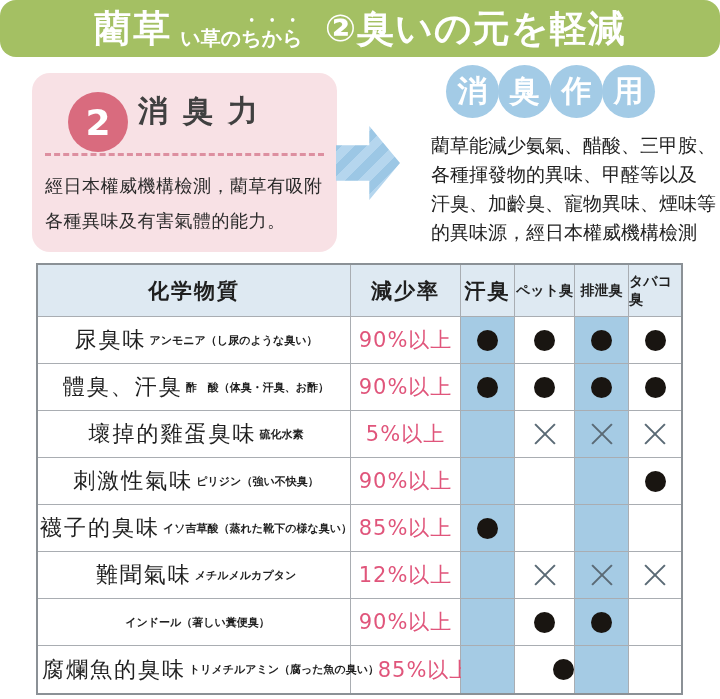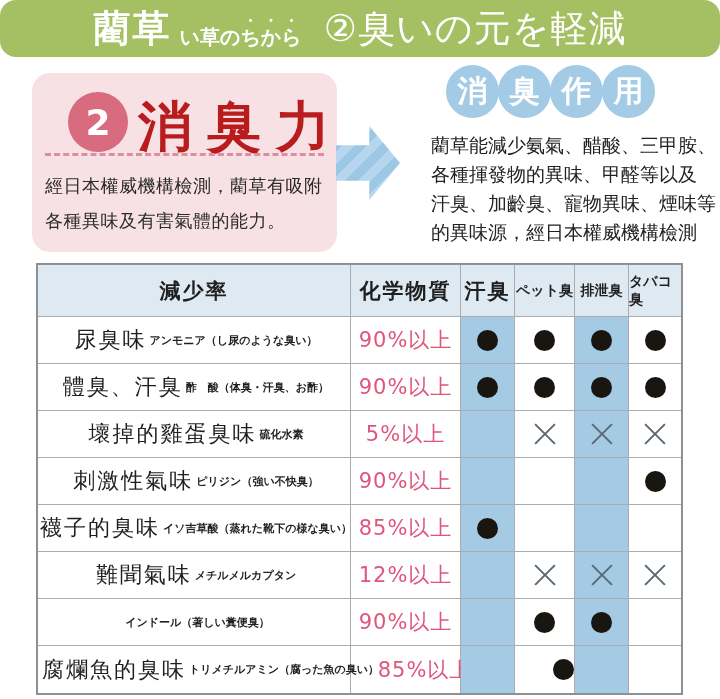--- a/index.html
+++ b/index.html
@@ -3,29 +3,29 @@
 <meta charset="utf-8">
 <style>
   html,body{margin:0;padding:0;background:#fff;}
   #stage{position:relative;width:720px;height:699px;background:#fff;overflow:hidden;
          font-family:"DejaVu Sans",sans-serif;}
 
   
   .banner{position:absolute;left:0;top:0;width:720px;height:57px;background:#a4c063;
           border-radius:16px;display:flex;align-items:center;justify-content:center;color:#fff;}
   .brand{font-size:37px;font-weight:bold;letter-spacing:2px;}
-  .brand-sub{font-size:20px;font-weight:bold;margin-left:8px;position:relative;top:5px;white-space:nowrap;font-family:Liberation Mono, monospace;}
+  .brand-sub{font-size:20px;font-weight:bold;margin-left:8px;position:relative;top:5px;white-space:nowrap;}
   .emph{-webkit-text-emphasis:filled dot;text-emphasis:filled dot;text-emphasis-position:over right;}
-  .banner-title{font-size:37px;font-weight:normal;margin-left:22px;letter-spacing:1px;white-space:nowrap;text-align:right;}
+  .banner-title{font-size:37px;font-weight:bold;margin-left:22px;letter-spacing:1px;white-space:nowrap;text-align:right;}
 
   
   .pink-box{position:absolute;left:32px;top:73px;width:305px;height:179px;background:#f8e1e5;border-radius:18px;}
   .badge{position:absolute;left:36px;top:19px;width:60px;height:60px;border-radius:50%;background:#d96b7e;
          color:#fff;font-size:36px;font-weight:bold;display:flex;align-items:center;justify-content:center;}
-  .pink-title{position:absolute;left:106px;top:18px;font-size:54px;font-weight:bold;color:#b91c1c;
+  .pink-title{position:absolute;left:106px;top:18px;font-size:30px;font-weight:bold;color:#404040;
               letter-spacing:15px;white-space:nowrap;}
   .dash{position:absolute;left:13px;right:13px;top:80px;border-top:3px dashed #dd8fa0;}
   .pink-text{position:absolute;left:13px;top:95px;width:285px;font-size:18px;color:#2b2b2b;
              line-height:35px;letter-spacing:0.5px;white-space:nowrap;}
 
   
   .arrow{position:absolute;left:336px;top:126px;width:64px;height:74px;
          background:repeating-linear-gradient(135deg,#b5d6ee 0 9px,#9cc7e5 9px 18px);
          clip-path:polygon(0 26%,52% 26%,52% 0,100% 50%,52% 100%,52% 74%,0 74%);}
 
@@ -94,22 +94,22 @@
 
   <div class="desc">
     <div>藺草能減少氨氣、醋酸、三甲胺、</div>
     <div>各種揮發物的異味、甲醛等以及</div>
     <div>汗臭、加齡臭、寵物異味、煙味等</div>
     <div>的異味源，經日本權威機構檢測</div>
   </div>
 
   <div class="tbl">
     <div class="tr thead">
+      <div class="th h-big">化学物質</div>
       <div class="th h-big">減少率</div>
-      <div class="th h-big">化学物質</div>
       <div class="th h-big">汗臭</div>
       <div class="th h-small">ペット臭</div>
       <div class="th h-small">排泄臭</div>
       <div class="th h-small">タバコ臭</div>
     </div>
     <div>
         <div class="tr row">
           <div class="td name-cell">
             <span class="name">尿臭味</span>
             <span class="chem">アンモニア（し尿のような臭い）</span>

